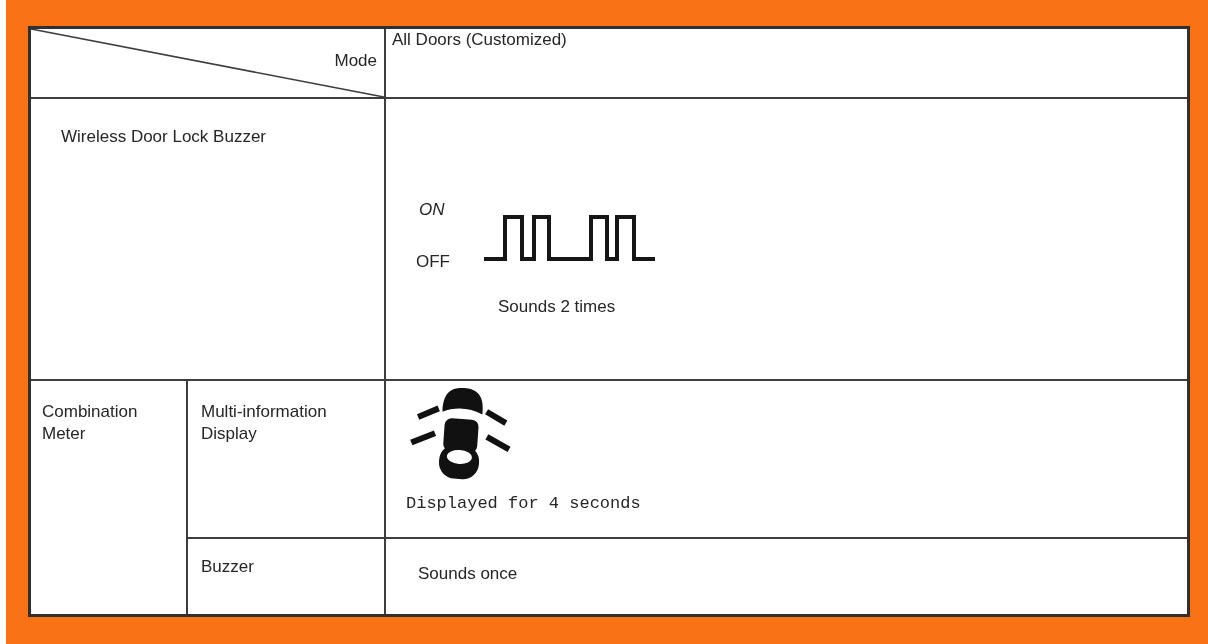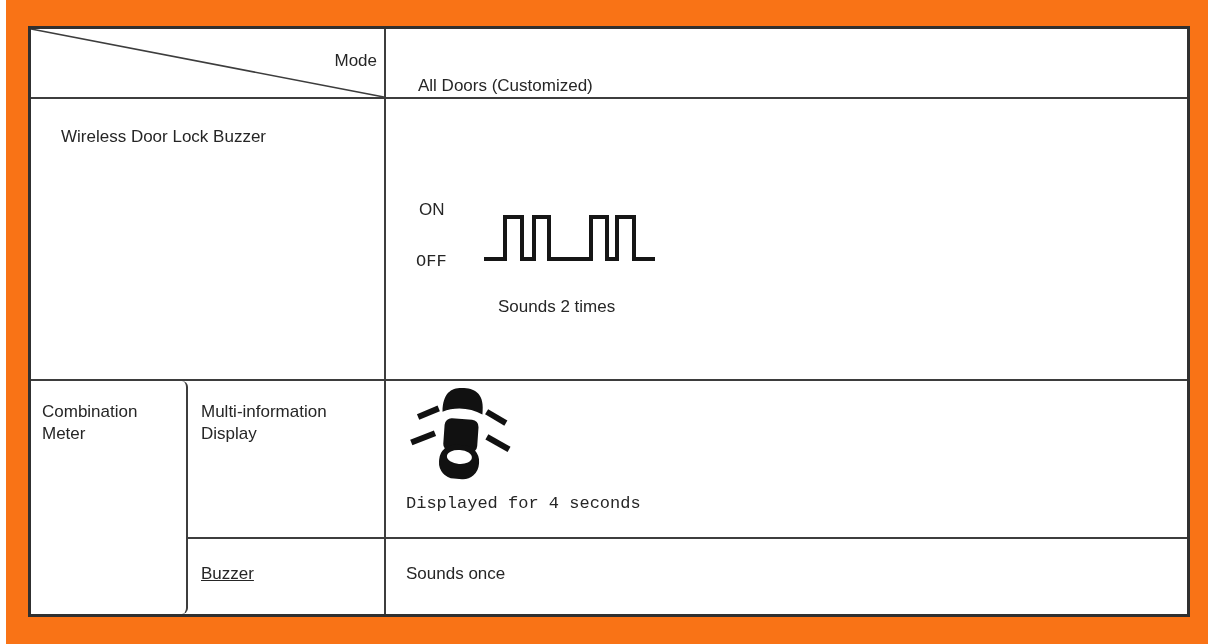--- a/index.html
+++ b/index.html
@@ -30,39 +30,39 @@
   .cell { box-sizing: border-box; position: relative; }
   .b-r { border-right: 2px solid #3d3d3d; }
   .b-b { border-bottom: 2px solid #3d3d3d; }
 
   .c-corner { grid-column: 1 / 3; grid-row: 1; }
   .c-corner .diag { position: absolute; left: 0; top: 0; width: 100%; height: 100%; display: block; }
   .corner-label {
     position: absolute; right: 7px; top: 50%;
     transform: translateY(-58%);
   }
-  .c-mode { grid-column: 3; grid-row: 1; display: flex; align-items: flex-end; padding-left: 32px; }
+  .c-mode { grid-column: 3; grid-row: 1; display: flex; align-items: flex-start; padding-left: 6px; }
 
   .c-wireless { grid-column: 1 / 3; grid-row: 2; padding: 27px 10px 16px 30px; }
   .c-wfcontent { grid-column: 3; grid-row: 2; }
-  .wf-on   { position: absolute; left: 33px;  top: 100px; }
-  .wf-off  { position: absolute; left: 30px;  top: 152px; font-family: Liberation Mono, monospace; }
+  .wf-on   { position: absolute; left: 33px;  top: 100px; font-style: italic; }
+  .wf-off  { position: absolute; left: 30px;  top: 152px; }
   .wf-svg  { position: absolute; left: 98px;  top: 113px; display: block; }
   .wf-caption { position: absolute; left: 112px; top: 197px; }
 
-  .c-combo { grid-column: 1; grid-row: 3 / 5; padding: 20px 10px 0 11px; border-radius: 6px; }
+  .c-combo { grid-column: 1; grid-row: 3 / 5; padding: 20px 10px 0 11px; }
   .c-combo .wrap-narrow { display: block; width: 118px; }
   .c-multilabel { grid-column: 2; grid-row: 3; padding: 20px 22px 0 13px; }
   .c-multilabel .wrap-narrow { display: block; width: 145px; }
   .c-multicontent { grid-column: 3; grid-row: 3; font-family: Liberation Mono, monospace; }
   .car-icon { position: absolute; left: 23px; top: 3px; display: block; }
   .mi-caption { position: absolute; left: 20px; top: 112px; }
 
-  .c-buzzlabel { grid-column: 2; grid-row: 4; padding: 24px 0 0 13px; text-decoration: underline; }
-  .c-buzzcontent { grid-column: 3; grid-row: 4; padding: 24px 0 0 20px; }
+  .c-buzzlabel { grid-column: 2; grid-row: 4; padding: 17px 0 0 13px; }
+  .c-buzzcontent { grid-column: 3; grid-row: 4; padding: 24px 0 0 32px; }
 </style>
 </head>
 <body>
 
 <div class="page">
   <div class="grid-table">
 
     <div class="cell c-corner b-r b-b">
       <svg class="diag" viewBox="0 0 353 68" preserveAspectRatio="none" aria-hidden="true">
         <line x1="0" y1="0" x2="353" y2="68" stroke="#3d3d3d" stroke-width="1.6"></line>

